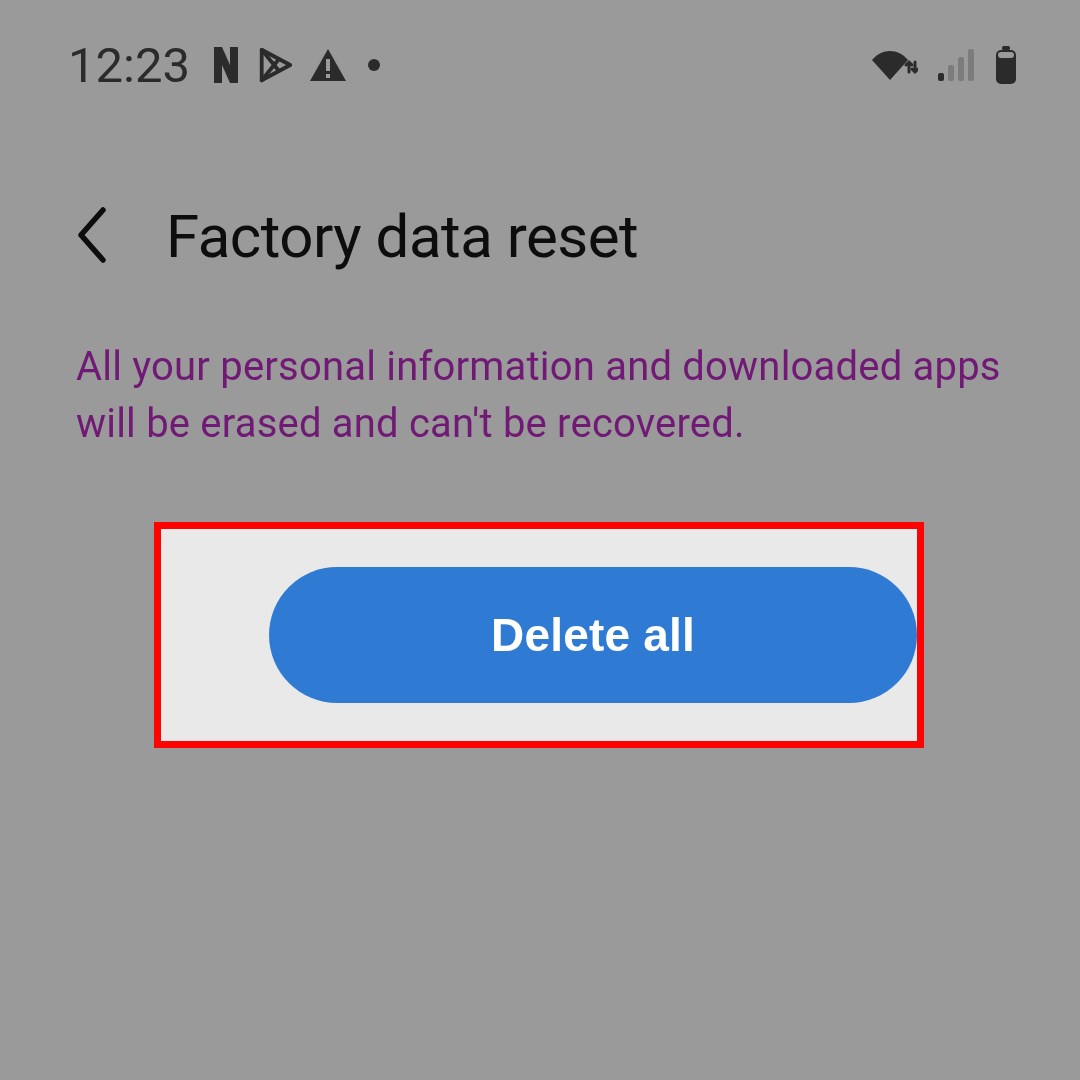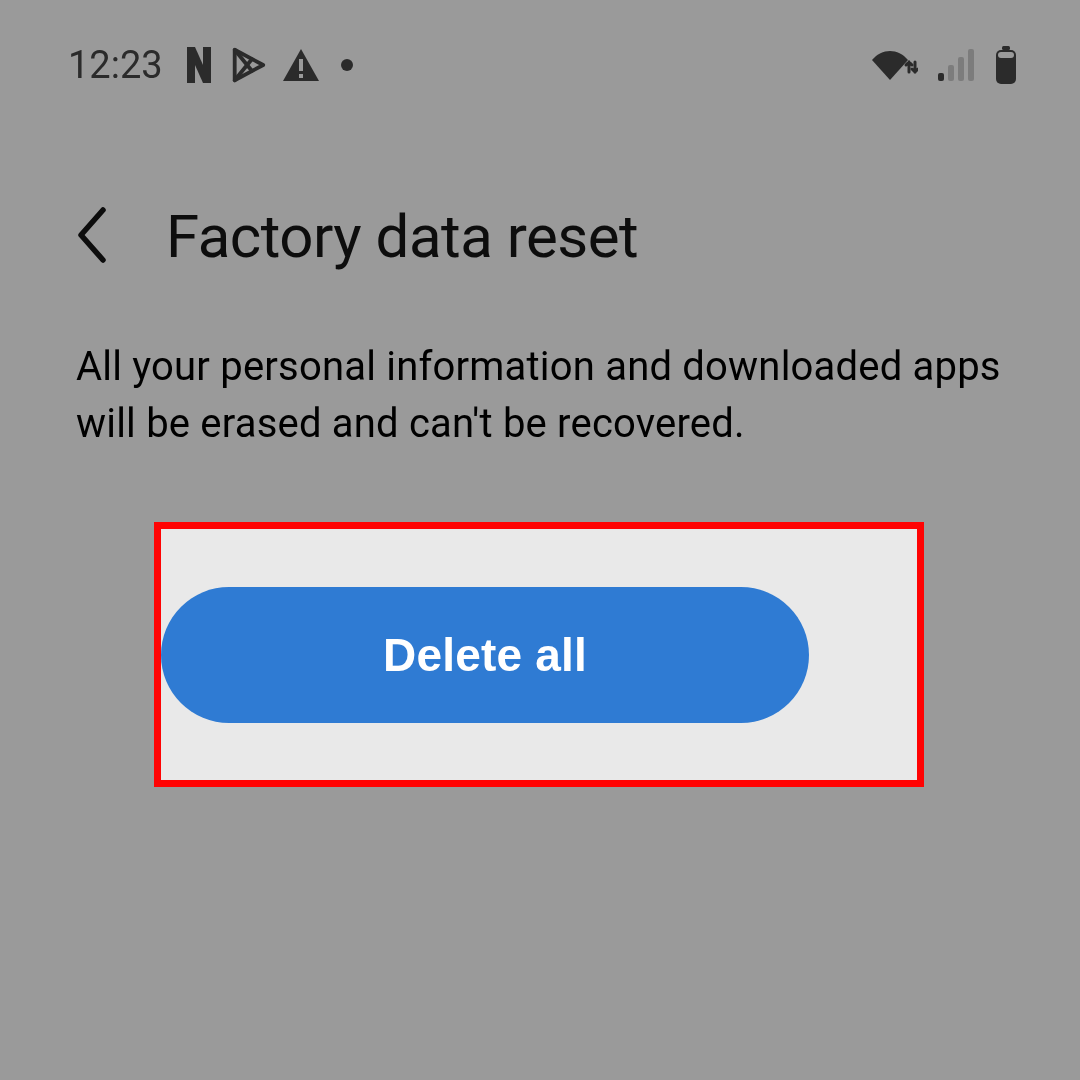--- a/index.html
+++ b/index.html
@@ -22,21 +22,21 @@
       align-items: center;
       justify-content: space-between;
       padding: 0 62px 0 68px;
     }
     .status-left {
       display: flex;
       align-items: center;
       gap: 14px;
     }
     .clock {
-      font-size: 38px;
+      font-size: 49px;
       font-weight: 400;
       color: #2b2b2b;
       letter-spacing: 0px;
       margin-right: 6px;
     }
     .status-icon { display: inline-flex; align-items: center; justify-content: center; }
     .status-icon svg { display: block; }
     .dot {
       width: 12px; height: 12px; border-radius: 50%;
       background: #2b2b2b;
@@ -75,36 +75,36 @@
     }
 
     
     .warning {
       position: absolute;
       top: 338px;
       left: 76px;
       right: 50px;
       font-size: 40px;
       line-height: 1.43;
-      color: #000000;
+      color: #701a75;
       letter-spacing: 0.2px;
     }
 
     
     .highlight-box {
       position: absolute;
       top: 522px;
       left: 154px;
       width: 770px;
-      height: 265px;
+      height: 226px;
       background: #e9e9e9;
       border: 7px solid #ff0303;
       display: flex;
       align-items: center;
-      justify-content: flex-start;
+      justify-content: flex-end;
     }
     .delete-btn {
       width: 648px;
       height: 136px;
       background: #2f7bd3;
       border: none;
       border-radius: 80px;
       color: #ffffff;
       font-size: 46px;
       font-weight: 550;

